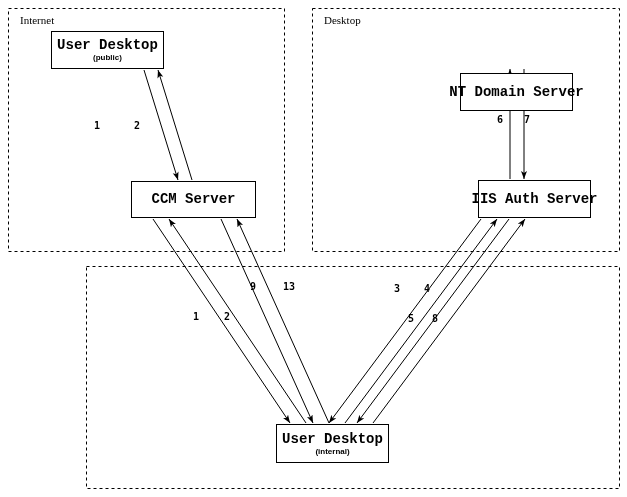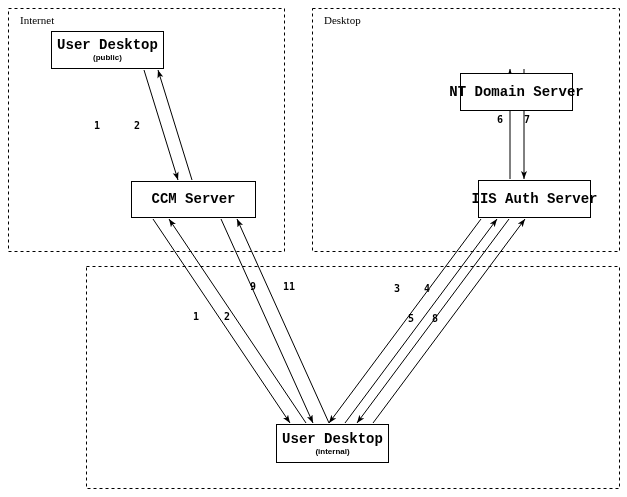--- a/index.html
+++ b/index.html
@@ -113,18 +113,18 @@
   <div id="edge-labels">
       <div class="edge-label" style="left: 94px; top: 120px;">1</div>
       <div class="edge-label" style="left: 134px; top: 120px;">2</div>
       <div class="edge-label" style="left: 193px; top: 311px;">1</div>
       <div class="edge-label" style="left: 224px; top: 311px;">2</div>
       <div class="edge-label" style="left: 394px; top: 283px;">3</div>
       <div class="edge-label" style="left: 424px; top: 283px;">4</div>
       <div class="edge-label" style="left: 408px; top: 313px;">5</div>
       <div class="edge-label" style="left: 432px; top: 313px;">8</div>
       <div class="edge-label" style="left: 250px; top: 281px;">9</div>
-      <div class="edge-label" style="left: 283px; top: 281px;">11</div>
+      <div class="edge-label" style="left: 283px; top: 281px;">13</div>
       <div class="edge-label" style="left: 497px; top: 114px;">6</div>
       <div class="edge-label" style="left: 524px; top: 114px;">7</div>
     </div>
 
 </div>
 
 </body></html>

